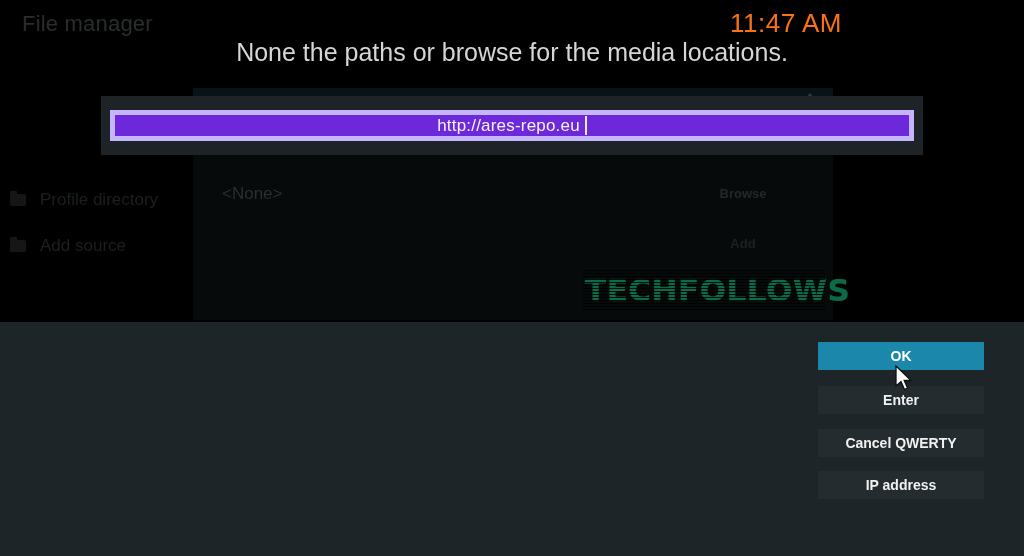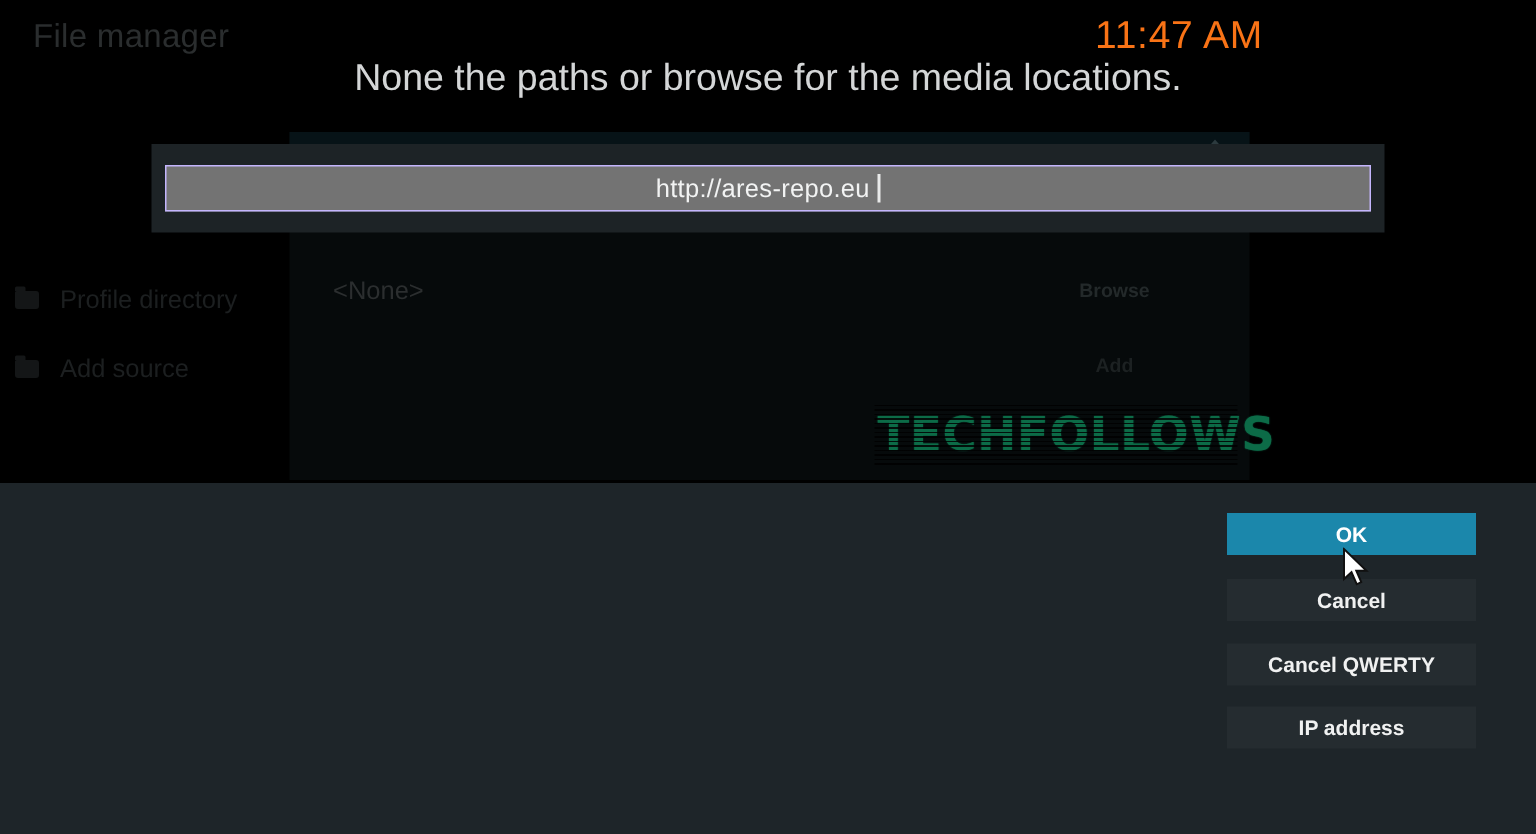--- a/index.html
+++ b/index.html
@@ -109,22 +109,22 @@
     white-space:nowrap;
   }
   .edit-shell {
     position:absolute; left:101px; top:96px;
     width:822px; height:59px;
     background:#1d2326;
   }
   .edit-box {
     position:absolute; left:110px; top:110px;
     width:804px; height:31px;
-    background:#737373;
-    border:1px solid #c4b5fd;
+    background:#6d28d9;
+    border:5px solid #c4b5fd;
     display:flex; align-items:center; justify-content:center;
   }
   .edit-text {
     font-size:17px; color:#f2f3f3; letter-spacing:.2px;
     white-space:pre; line-height:1;
   }
   .caret {
     display:inline-block; width:2px; height:19px;
     background:#e9eaea; margin-left:5px;
     vertical-align:-3px;
@@ -199,21 +199,21 @@
     <span class="edit-text" placeholder="">http://ares-repo.eu</span>
       <span class="caret"></span>
   </div>
 
   <div class="kb-panel" style="background: rgb(30, 37, 41);">
     <div id="keys"></div>
 
   </div>
 
   <div class="act-btn act-ok focused" style="background: rgb(27, 135, 171);">OK</div>
-  <div class="act-btn act-cancel">Cancel</div>
+  <div class="act-btn act-cancel">Enter</div>
   <div class="act-btn act-layout">Cancel QWERTY</div>
   <div class="act-btn act-ip">IP address</div>
 
   <svg class="cursor" viewBox="0 0 18 26" style="left: 895px; top: 365px;">
     <polygon points="1,1 1,21 6,16.5 9.5,24.5 12.5,23 9.2,15.5 16,15.5" fill="#ffffff" stroke="#111111" stroke-width="1.3"></polygon>
   </svg>
 
 </div>
 
 </body></html>

